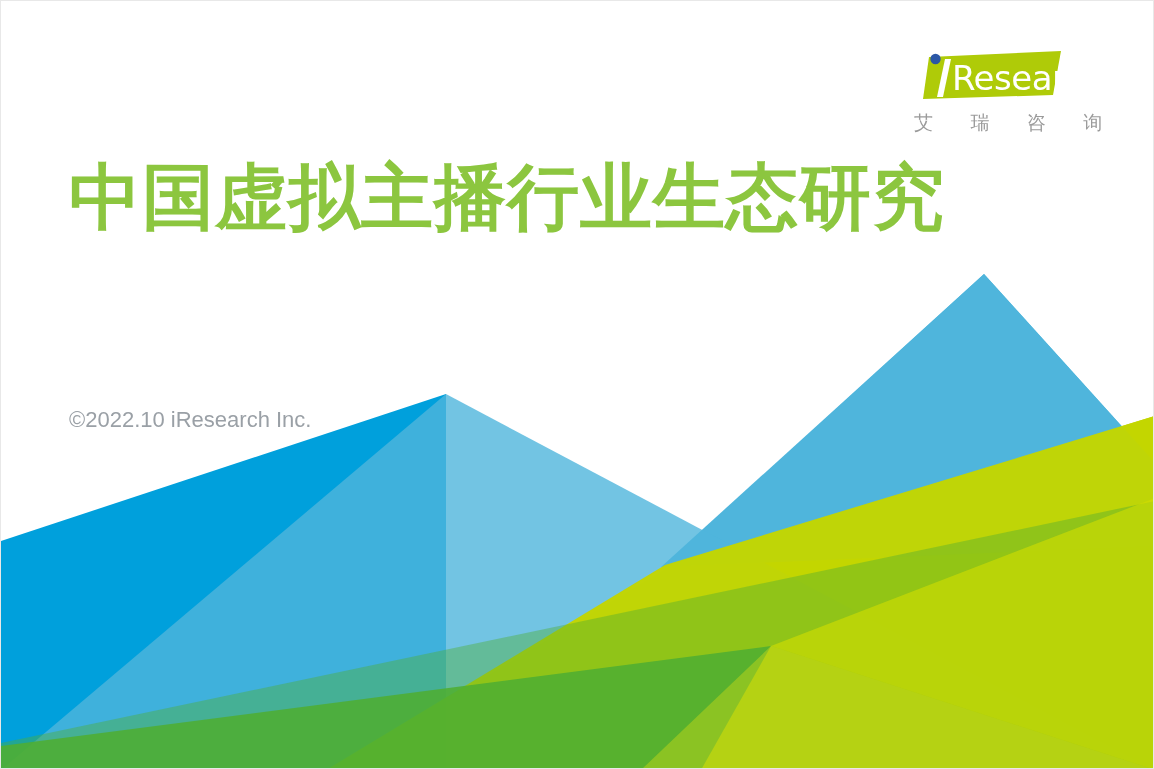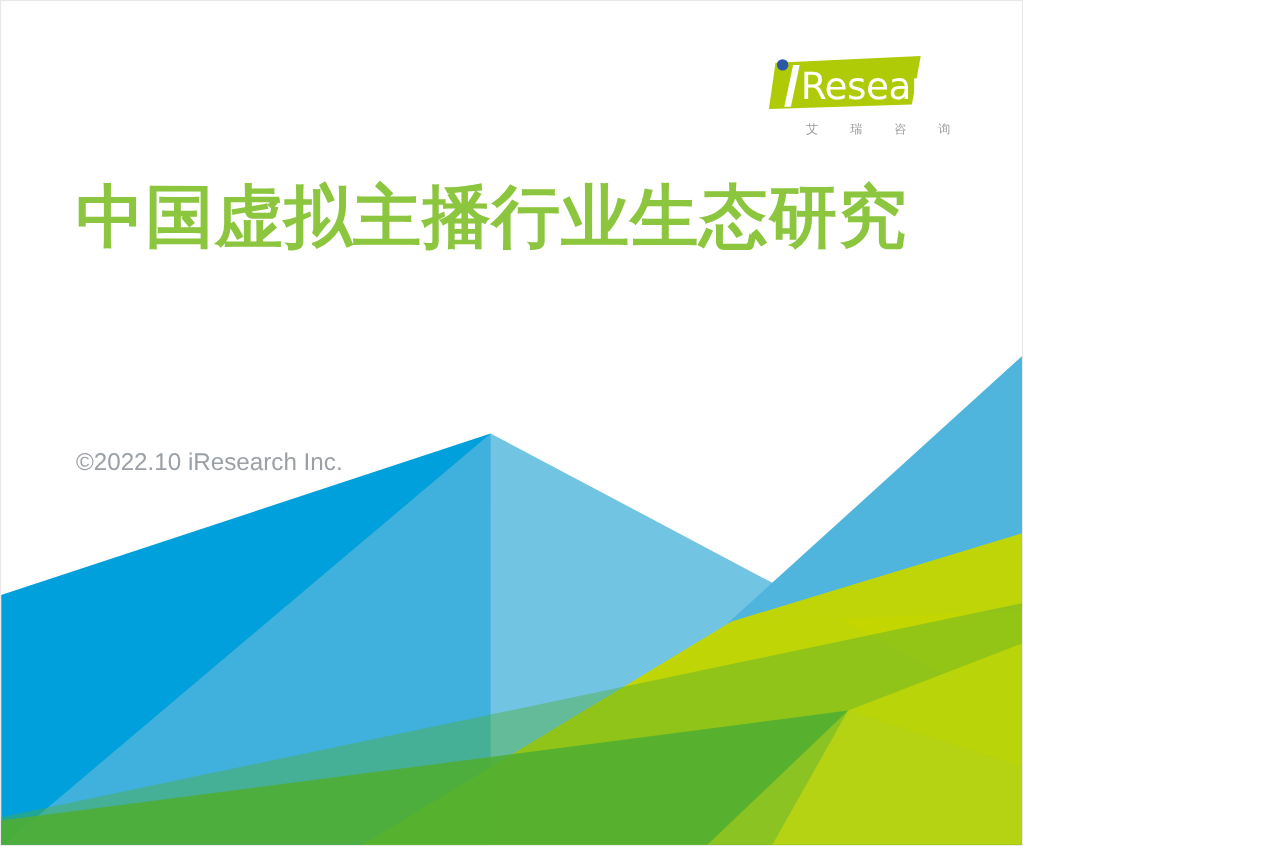--- a/index.html
+++ b/index.html
@@ -6,21 +6,21 @@
     margin: 0;
     padding: 0;
     background: #ffffff;
   }
   body {
     font-family: "Liberation Sans", "DejaVu Sans", sans-serif;
   }
 
   .slide {
     position: relative;
-    width: 930px;
+    width: 1154px;
     height: 769px;
     background: #ffffff;
     overflow: hidden;
     box-sizing: border-box;
     border: 1px solid #e8e8e8;
   }
 
   
   .bg-art {
     position: absolute;
@@ -43,39 +43,38 @@
   }
   .logo-mark {
     position: relative;
     width: 200px;
     height: 54px;
   }
   .logo-mark svg { display: block; }
 
   .logo-cn {
     margin-top: 7px;
-    font-size: 11px;
+    font-size: 19px;
     letter-spacing: 13px;
     text-indent: 13px;
     color: #9b9b9b;
-    font-family: Liberation Sans, sans-serif;
+    font-family: Liberation Mono, monospace;
     white-space: nowrap;
-    text-align: right;
   }
 
   
   .title-wrap {
     position: absolute;
     left: 68px;
     top: 152px;
     z-index: 5;
     width: 940px;
   }
   .title-line {
-    font-size: 62px;
+    font-size: 72px;
     line-height: 88px;
     font-weight: bold;
     color: #8cc63f;
     letter-spacing: 1px;
     font-family: "DejaVu Sans", "Liberation Sans", sans-serif;
     white-space: nowrap;
   }
 
   .copyright {
     position: absolute;

